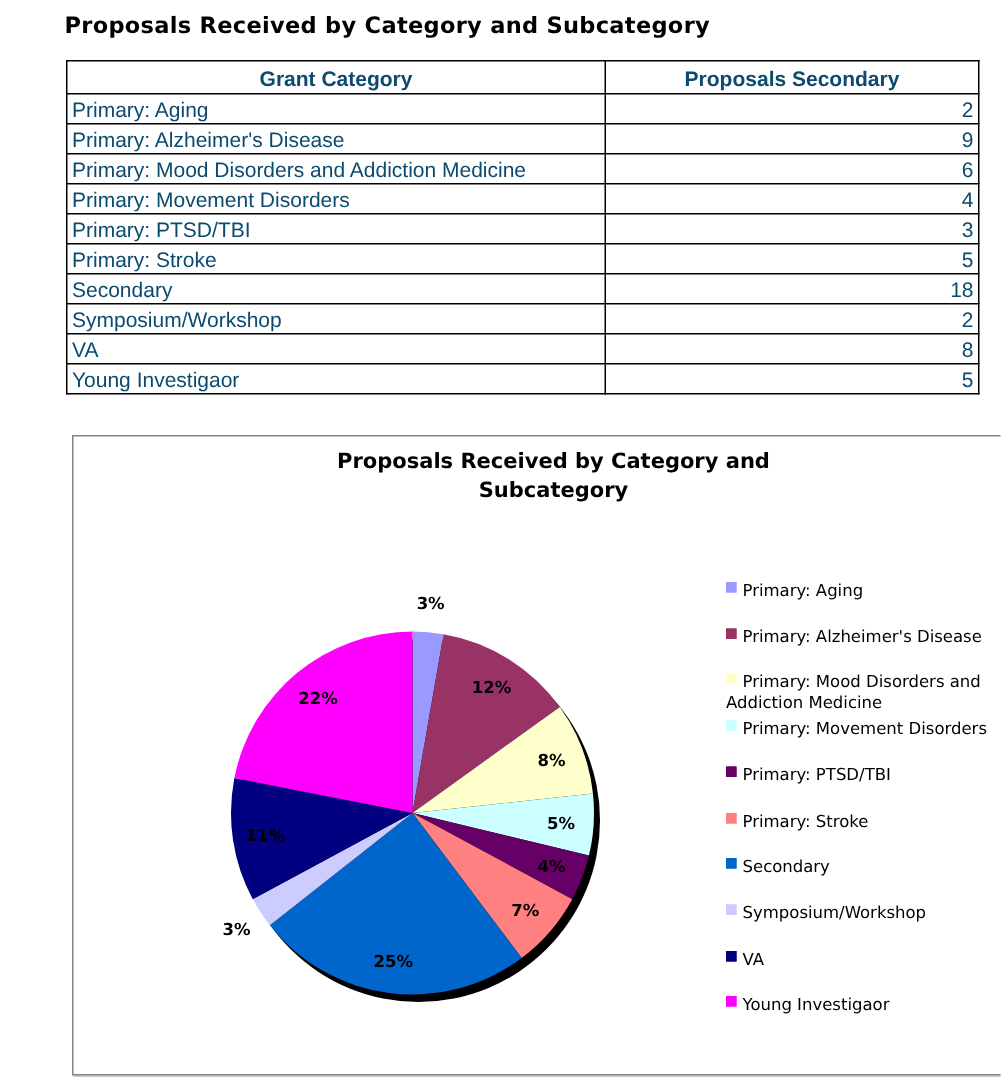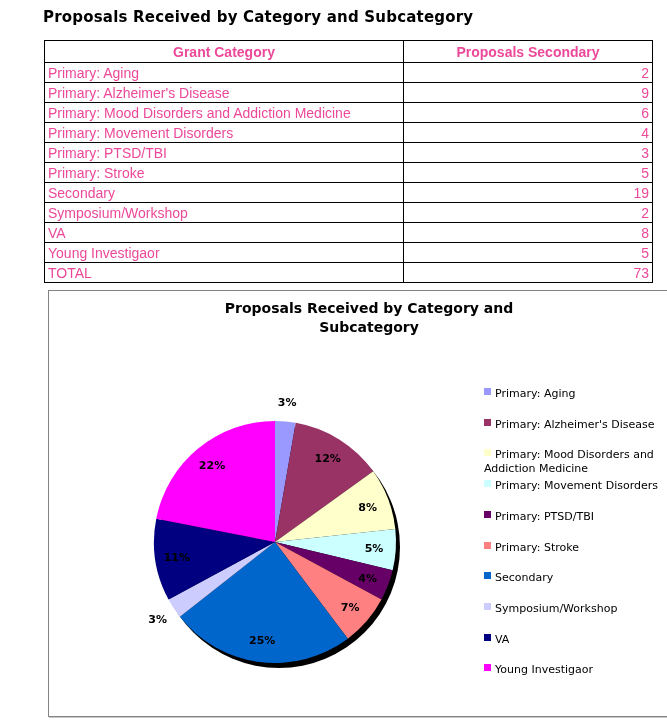--- a/index.html
+++ b/index.html
@@ -9,21 +9,21 @@
   .page-title {
     position:absolute; left:8px; top:8px;
     font-size:15px; font-weight:bold; color:#000;
     font-family:"DejaVu Sans", sans-serif;
     letter-spacing:0.2px;
   }
 
   table.data-table {
     position:absolute; left:9px; top:40px; width:608px;
     border-collapse:collapse; table-layout:fixed;
-    font-size:14px; color:#ec4899;
+    font-size:14px; color:#0c4a6e;
   }
   table.data-table col.c1 { width:359px; }
   table.data-table col.c2 { width:249px; }
   table.data-table th, table.data-table td {
     border:1px solid #000; overflow:hidden; white-space:nowrap;
   }
   table.data-table th {
     height:22px; font-weight:bold; text-align:center; font-size:14px;
   }
   table.data-table td { height:20px; padding:0 3px; }
@@ -90,37 +90,33 @@
       <tr>
           <td class="cat">Primary: PTSD/TBI</td>
           <td class="num">3</td>
         </tr>
       <tr>
           <td class="cat">Primary: Stroke</td>
           <td class="num">5</td>
         </tr>
       <tr>
           <td class="cat">Secondary</td>
-          <td class="num">19</td>
+          <td class="num">18</td>
         </tr>
       <tr>
           <td class="cat">Symposium/Workshop</td>
           <td class="num">2</td>
         </tr>
       <tr>
           <td class="cat">VA</td>
           <td class="num">8</td>
         </tr>
       <tr>
           <td class="cat">Young Investigaor</td>
           <td class="num">5</td>
-        </tr>
-      <tr>
-          <td class="cat">TOTAL</td>
-          <td class="num">73</td>
         </tr>
     </tbody>
   </table>
 
   <div class="chart-box">
     <div class="chart-title">Proposals Received by Category and Subcategory</div>
 
     <svg class="pie-svg" id="pie-svg" width="640" height="427" viewBox="0 0 640 427">
         <circle cx="230" cy="256" r="121" fill="#000"></circle>
         <path d="M 226 251 L 226.00 130.00 A 121 121 0 0 1 246.73 131.79 Z" fill="#9999FF"></path>

